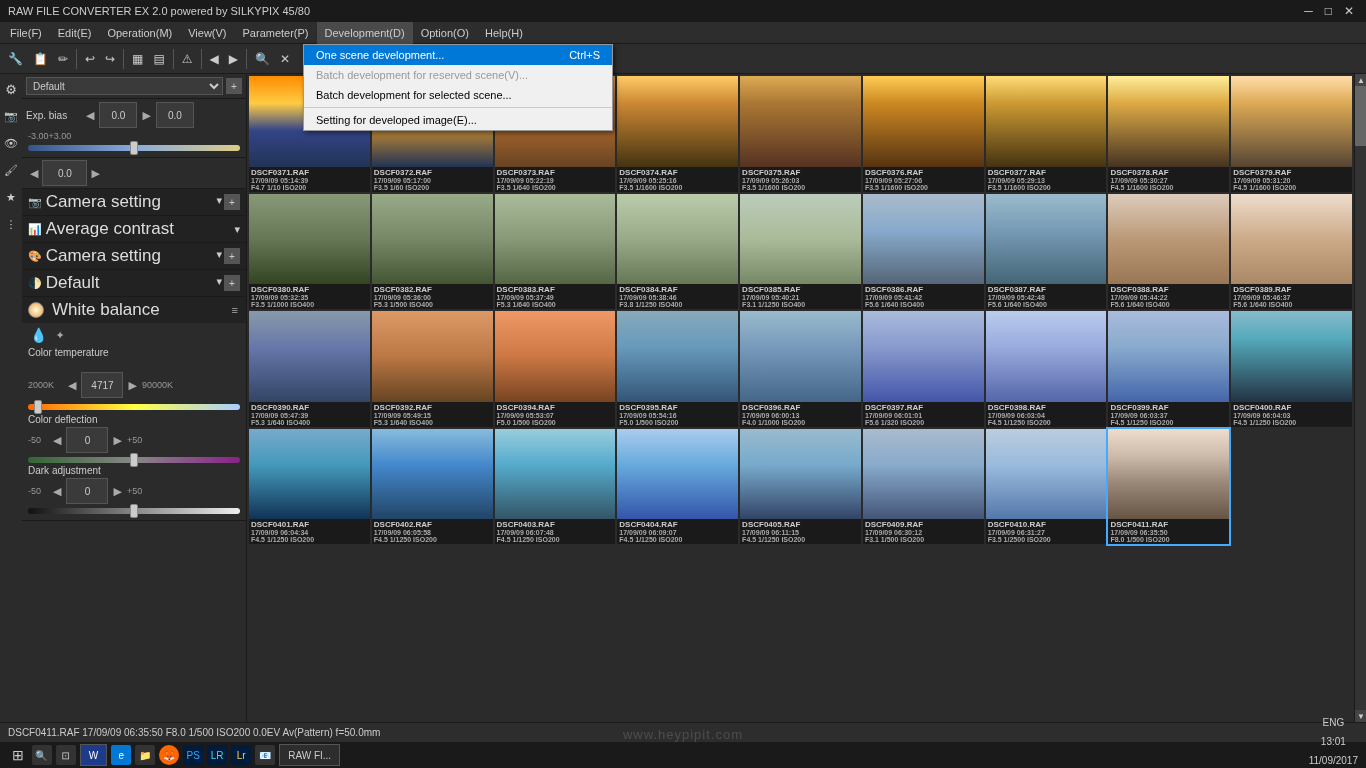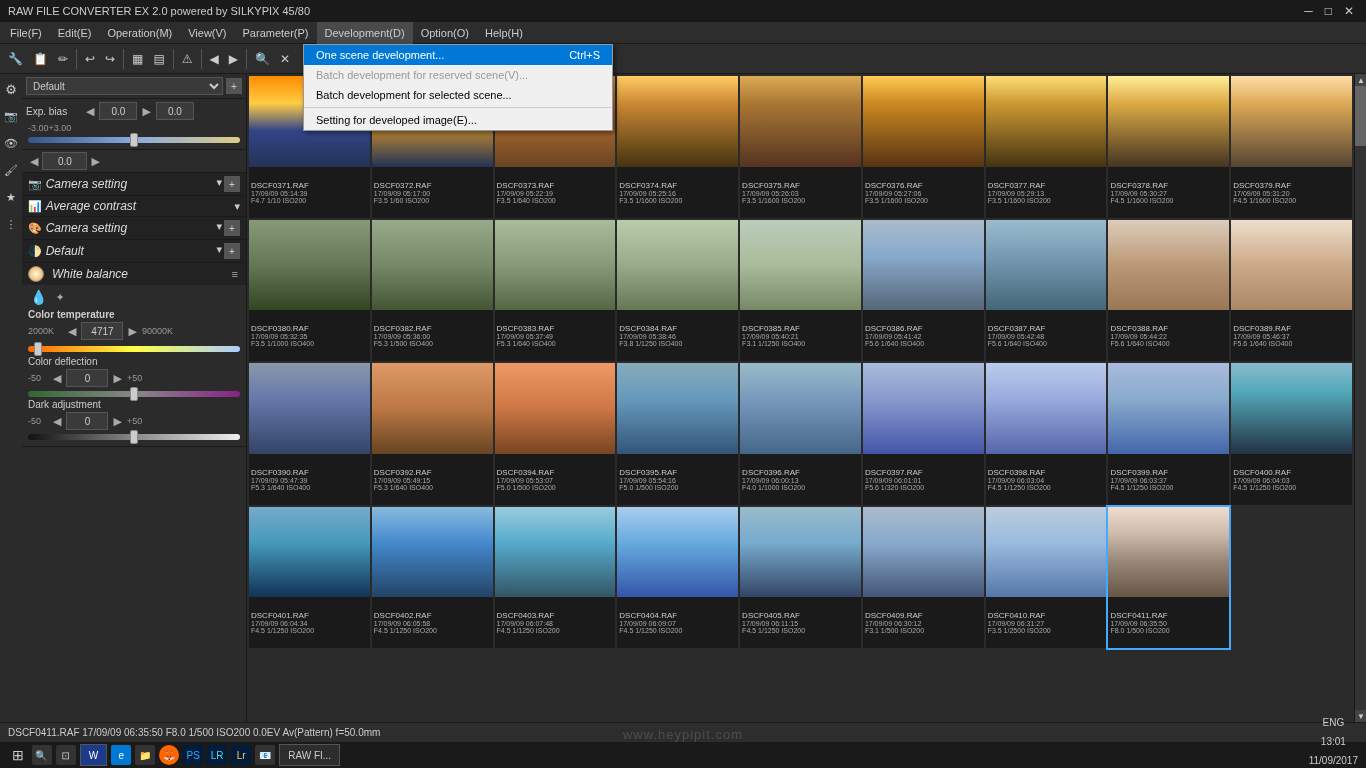--- a/index.html
+++ b/index.html
@@ -36,21 +36,21 @@
     
     
     #content { flex: 1; background: #2b2b2b; overflow-y: auto; overflow-x: hidden; }
     
     
     #thumb-grid { display: grid; grid-template-columns: repeat(9, 1fr); gap: 2px; padding: 2px; }
     
     .thumb-item { background: #1a1a1a; cursor: pointer; position: relative; }
     
     .thumb-img { width: 100%; aspect-ratio: 4/3; background: #333; display: flex; align-items: center; justify-content: center; overflow: hidden; }
-    .thumb-info { padding: 14px 2px; }
+    .thumb-info { padding: 1px 2px; font-weight: bold; }
     .thumb-filename { color: #ccc; font-size: 8px; }
     .thumb-date { color: #aaa; font-size: 7px; }
     .thumb-meta { color: #aaa; font-size: 7px; }
     
     
     #scroll-right { width: 12px; background: #2d2d2d; border-left: 1px solid #1a1a1a; display: flex; flex-direction: column; }
     .scroll-btn { width: 12px; height: 12px; background: #444; border: none; color: #ccc; cursor: pointer; font-size: 8px; display: flex; align-items: center; justify-content: center; }
     .scroll-track { flex: 1; background: #333; }
     .scroll-thumb-el { width: 12px; height: 60px; background: #666; cursor: pointer; }
     
@@ -71,25 +71,25 @@
     .selected-last { outline: 2px solid #4af; }
     
     .left-side-icons { display: flex; flex-direction: column; align-items: center; padding: 2px; gap: 1px; width: 22px; }
     
     #left-container { display: flex; }
     
     
     .lp-section { border-bottom: 1px solid #1a1a1a; }
     .lp-header { background: #222; padding: 3px 6px; display: flex; align-items: center; justify-content: space-between; cursor: pointer; }
     .lp-header-left { display: flex; align-items: center; gap: 4px; }
-    .lp-title { font-size: 12px; color: #ddd; font-style: italic; }
+    .lp-title { font-size: 17px; color: #ddd; }
     
     select.small-select { background: #3a3a3a; border: 1px solid #555; color: #ccc; font-size: 10px; height: 18px; flex: 1; padding: 0 2px; }
     
-    .num-input { background: #3a3a3a; border: 1px solid #555; color: #ccc; font-size: 10px; height: 18px; width: 40px; text-align: center; }
+    .num-input { background: #3a3a3a; border: 1px solid #555; color: #ccc; font-size: 10px; height: 26px; width: 40px; text-align: center; }
     .slider-minmax { display: flex; justify-content: flex-start; font-size: 9px; color: #999; }
     .h-slider { width: 100%; -webkit-appearance: none; height: 6px; border-radius: 3px; outline: none; cursor: pointer; }
     .h-slider.exp { background: linear-gradient(to right, #335588, #88aadd, #ddcc88); }
     .h-slider.temp { background: linear-gradient(to right, #ff6600, #ffff44, #aaccff); }
     .h-slider.defl { background: linear-gradient(to right, #336633, #888, #882288); }
     .h-slider.dark { background: linear-gradient(to right, #111, #888, #eee); }
     .h-slider::-webkit-slider-thumb { -webkit-appearance: none; width: 8px; height: 14px; background: #ccc; border: 1px solid #888; border-radius: 2px; cursor: pointer; }
     
     .icon-circle { width: 18px; height: 18px; background: radial-gradient(#fffbe0, #e8a040); border-radius: 50%; border: 1px solid #888; display: inline-block; flex-shrink: 0; }
     
@@ -269,21 +269,21 @@
         </div>
 
         <div style="padding:4px 6px;">
 
           <div style="display:flex;gap:4px;margin-bottom:4px;">
             <button class="small-tool-btn" style="font-size:14px;">💧</button>
             <button class="small-tool-btn" style="font-size:11px;">✦</button>
           </div>
 
           <div>
-            <span style="font-size:10px;color:#ccc;display:block;margin-bottom:2px;font-weight:bold;">Color temperature</span>
+            <span style="font-size:10px;color:#ccc;display:block;margin-bottom:14px;">Color temperature</span>
             <div style="display:flex;align-items:center;gap:3px;">
               <span style="font-size:9px;color:#999;min-width:35px;">2000K</span>
               <button class="small-tool-btn">◀</button>
               <input class="num-input" value="4717" style="width: 42px;">
               <button class="small-tool-btn">▶</button>
               <span style="font-size:9px;color:#999;">90000K</span>
             </div>
             <div style="padding:2px 0;">
               <input type="range" class="h-slider temp" min="2000" max="90000" value="4717" style="width: 100%;">
             </div>

